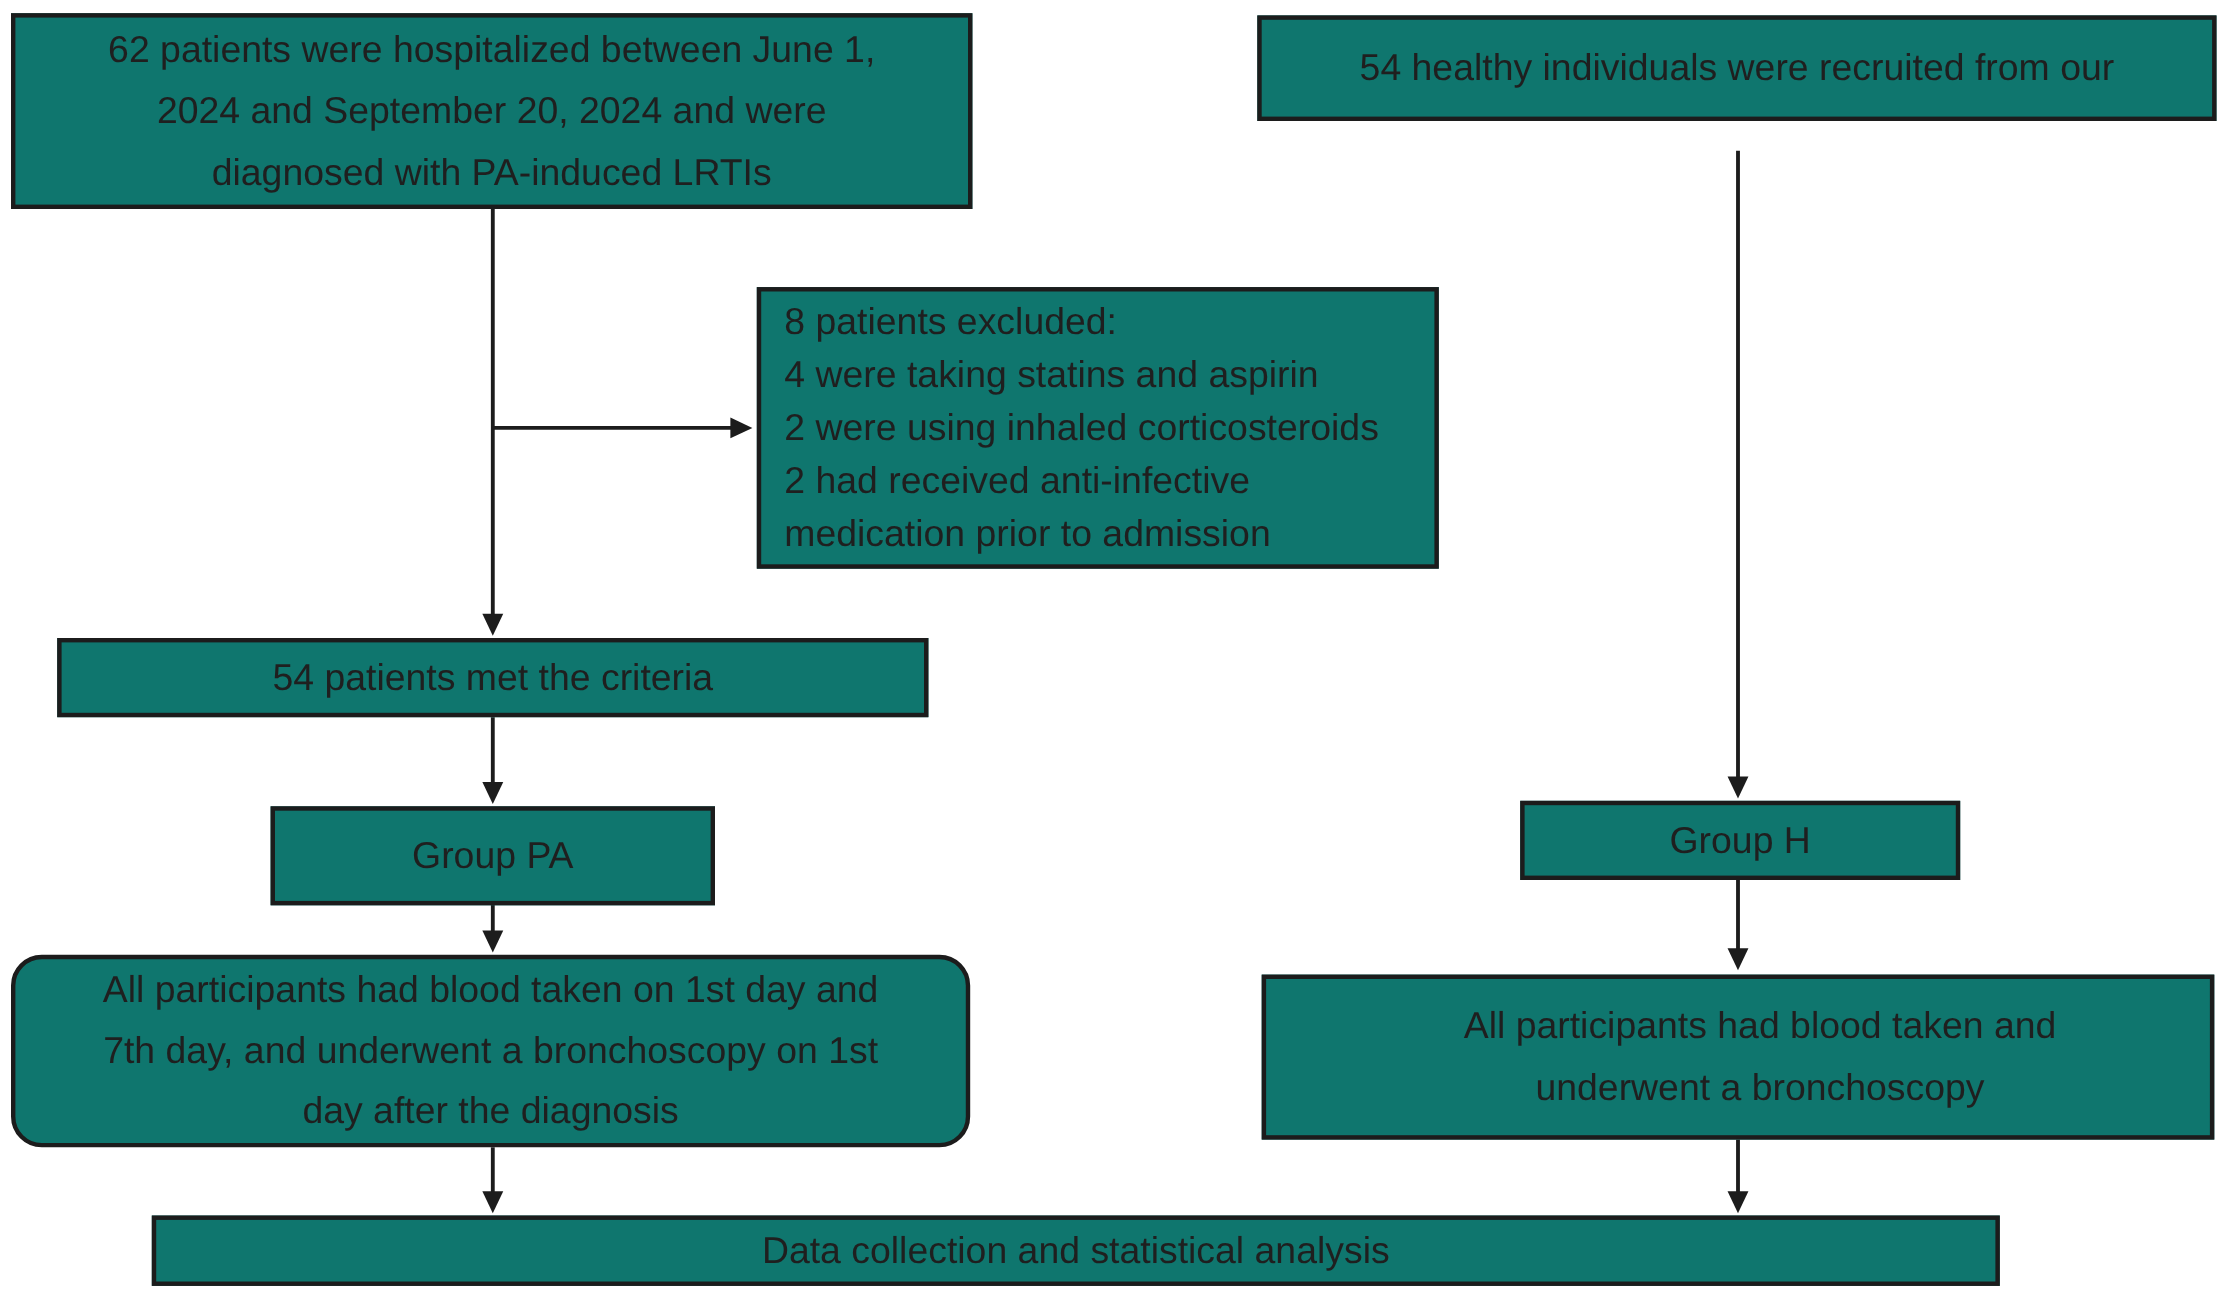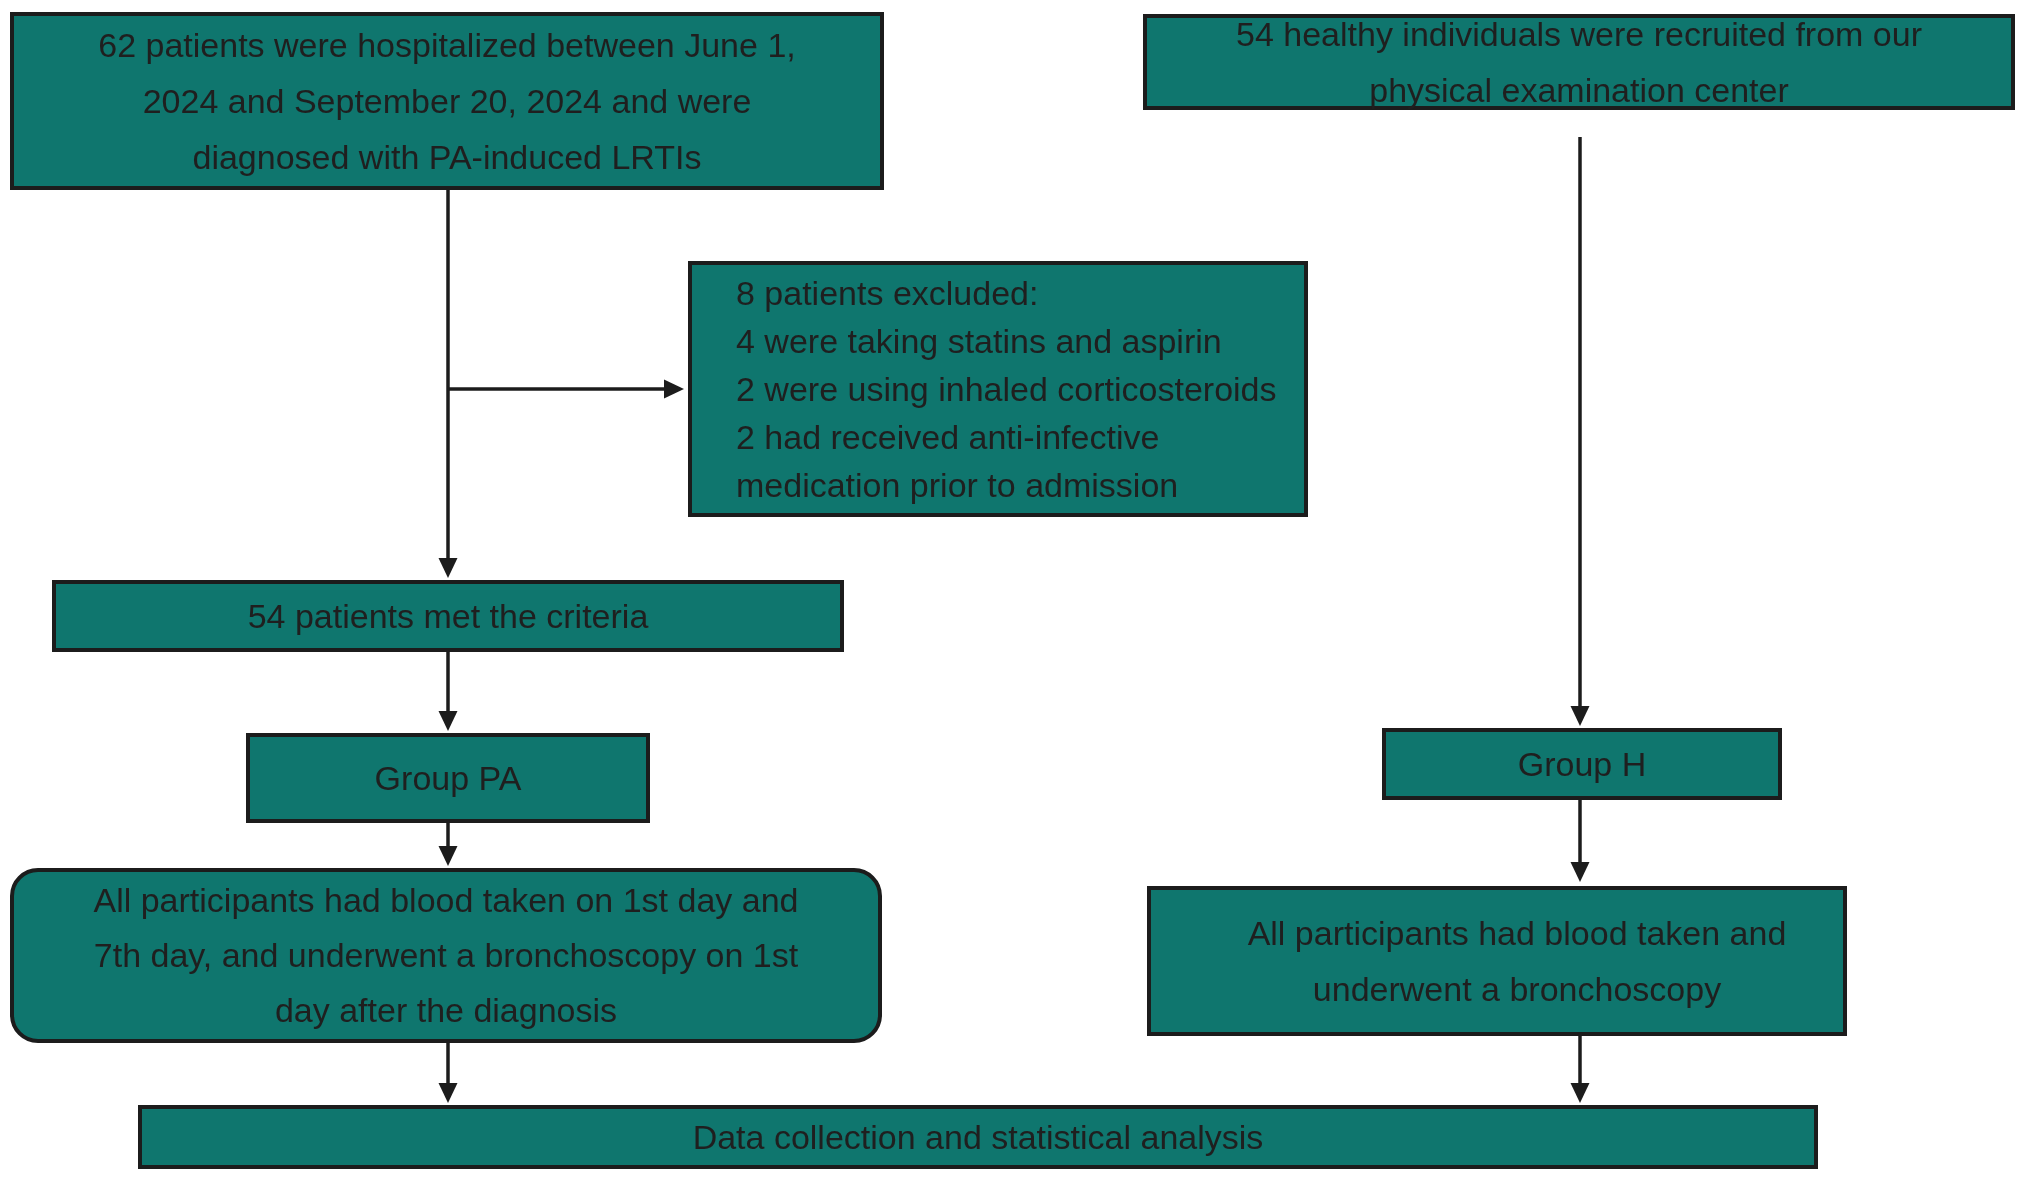--- a/index.html
+++ b/index.html
@@ -33,21 +33,21 @@
     justify-content: center;
     align-items: center;
     font-size: 34px;
     text-align: center;
   }
   .box .ln {
     white-space: nowrap;
   }
   .box.left-align {
     align-items: flex-start;
-    padding-left: 44px;
+    padding-left: 21px;
     text-align: right;
   }
   
   .lh56 .ln { line-height: 56px; }
   .lh55 .ln { line-height: 55px; }
   .lh48 .ln { line-height: 48px; }
   .lh44 .ln { line-height: 44px; }
 </style>
 </head>
 <body>
@@ -98,21 +98,20 @@
   </svg>
 
   <div class="box lh56" style="left:10px; top:12px; width:874px; height:178px;">
     <div class="ln">62 patients were hospitalized between June 1,</div>
     <div class="ln">2024 and September 20, 2024 and were</div>
     <div class="ln">diagnosed with PA-induced LRTIs</div>
   </div>
 
   <div class="box lh56" style="left:1143px; top:14px; width:872px; height:96px;">
     <div class="ln">54 healthy individuals were recruited from our</div>
-    <div class="ln">physical examination center</div>
   </div>
 
   <div class="box left-align lh48" style="left:688px; top:261px; width:620px; height:256px;">
     <div class="ln">8 patients excluded:</div>
     <div class="ln">4 were taking statins and aspirin</div>
     <div class="ln">2 were using inhaled corticosteroids</div>
     <div class="ln">2 had received anti-infective</div>
     <div class="ln">medication prior to admission</div>
   </div>
 
@@ -127,21 +126,21 @@
   <div class="box lh55" style="left:10px; top:868px; width:872px; height:175px;border-radius:28px;">
     <div class="ln">All participants had blood taken on 1st day and</div>
     <div class="ln">7th day, and underwent a bronchoscopy on 1st</div>
     <div class="ln">day after the diagnosis</div>
   </div>
 
   <div class="box lh56" style="left:1382px; top:728px; width:400px; height:72px;">
     <div class="ln">Group H</div>
   </div>
 
-  <div class="box lh56" style="left:1147px; top:886px; width:700px; height:150px;padding-left:40px;">
+  <div class="box lh56" style="left:1147px; top:886px; width:866px; height:150px;padding-left:40px;">
     <div class="ln">All participants had blood taken and</div>
     <div class="ln">underwent a bronchoscopy</div>
   </div>
 
   <div class="box lh44" style="left:138px; top:1105px; width:1680px; height:64px;">
     <div class="ln">Data collection and statistical analysis</div>
   </div>
 
 </div>
 

